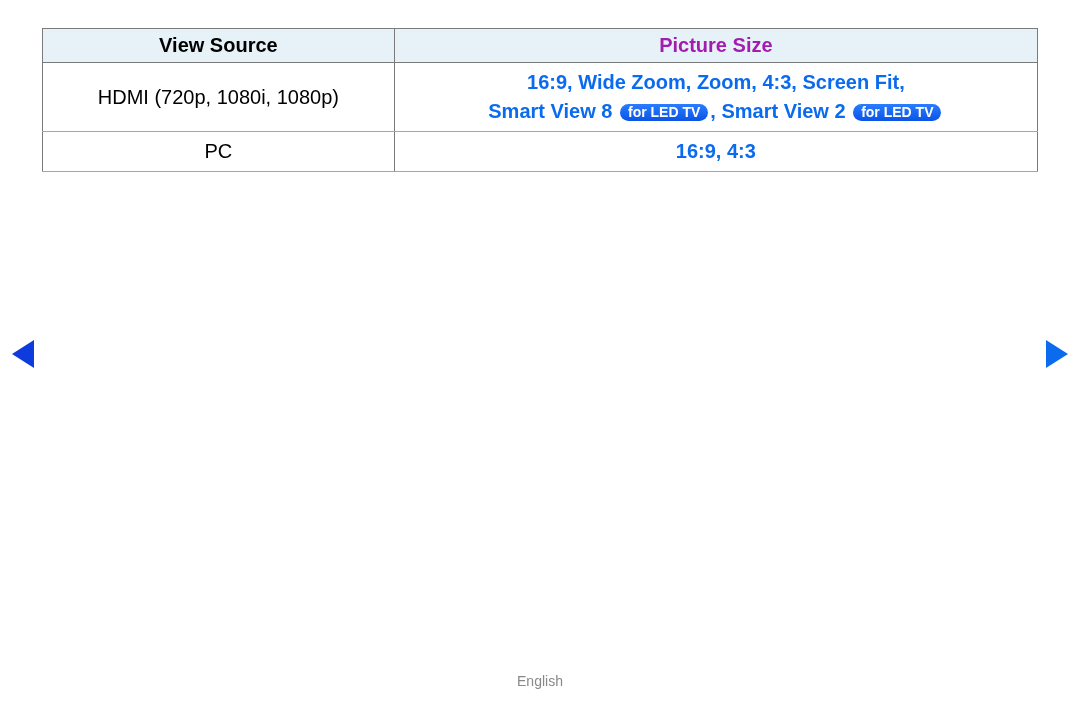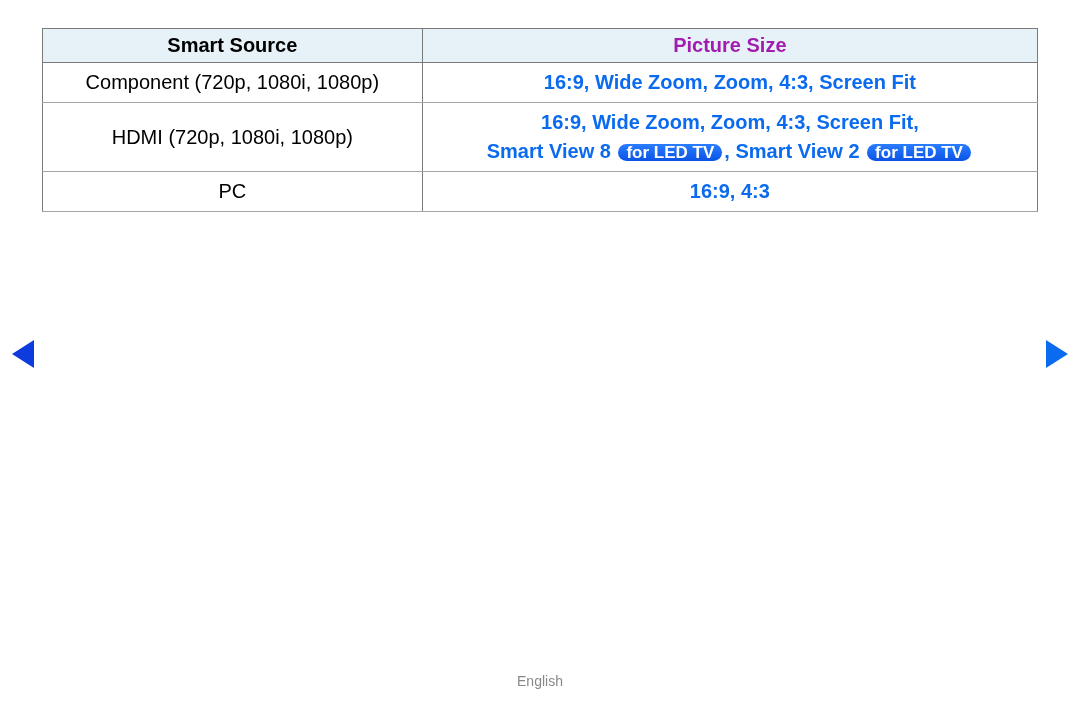--- a/index.html
+++ b/index.html
@@ -33,21 +33,21 @@
     text-align:center;
     vertical-align:middle;
     line-height:1.45;
   }
   td.first{border-right:1px solid #7a7a7a}
   .picture{color:#0b6bef;font-weight:bold}
   .badge{
     display:inline-block;
     background:linear-gradient(#2a7dff,#0b53e6);
     color:#fff;
-    font-size:17px;
+    font-size:14px;
     font-weight:bold;
     border-radius:9px;
     padding:1px 8px 1px 8px;
     line-height:15px;
     vertical-align:middle;
     margin:0 2px;
   }
   .bullet-block{
     margin:30px 72px 0 88px;
     font-size:26px;
@@ -81,29 +81,25 @@
     color:#888;
   }
 </style>
 </head>
 <body>
 
 <div class="page">
   <table>
     <thead>
       <tr>
-        <th>Smart Source</th>
+        <th>View Source</th>
         <th class="blue">Picture Size</th>
       </tr>
     </thead>
     <tbody>
-      <tr>
-        <td class="first">Component (720p, 1080i, 1080p)</td>
-        <td class="picture">16:9, Wide Zoom, Zoom, 4:3, Screen Fit</td>
-      </tr>
       <tr>
         <td class="first">HDMI (720p, 1080i, 1080p)</td>
         <td class="picture">
           <span>16:9, Wide Zoom, Zoom, 4:3, Screen Fit,</span><br>
           <span>Smart View 8</span>
           <span class="badge">for LED TV</span><span>, </span><span>Smart View 2</span>
           <span class="badge">for LED TV</span>
         </td>
       </tr>
       <tr>

